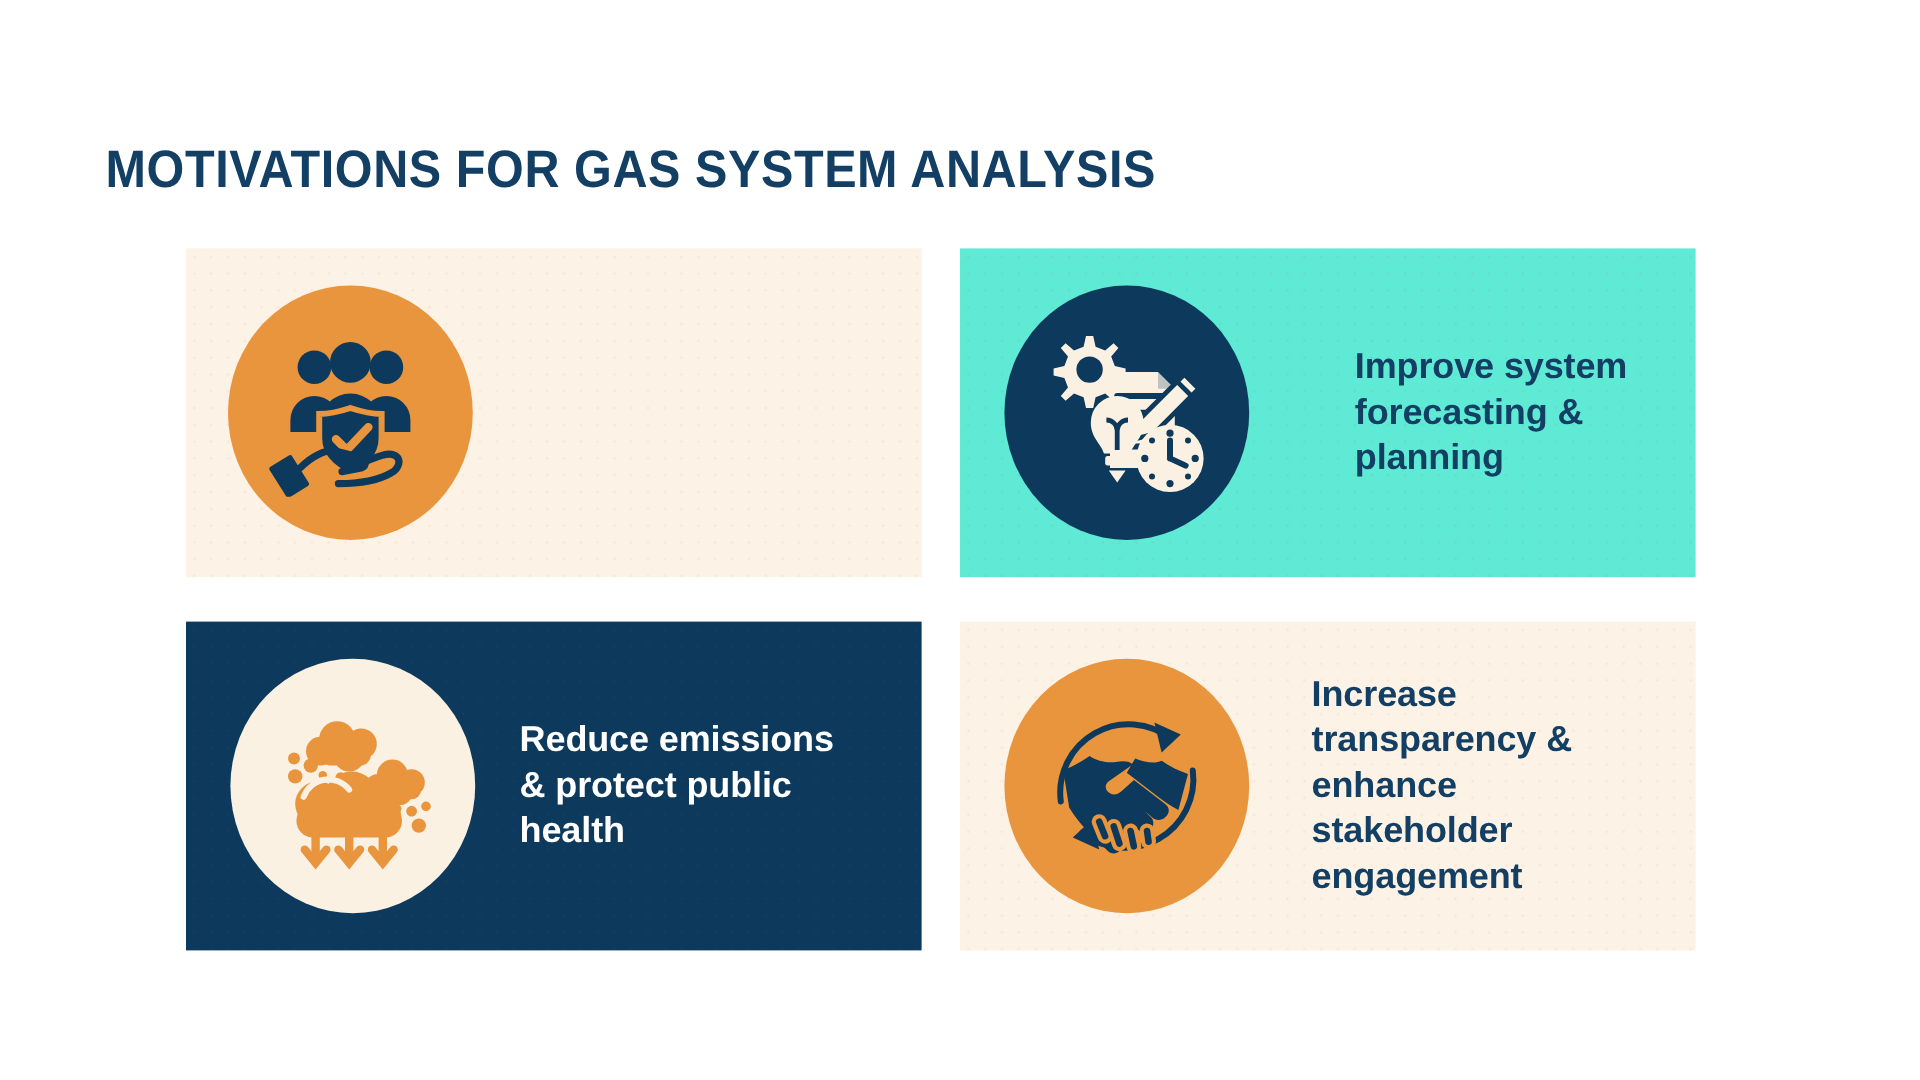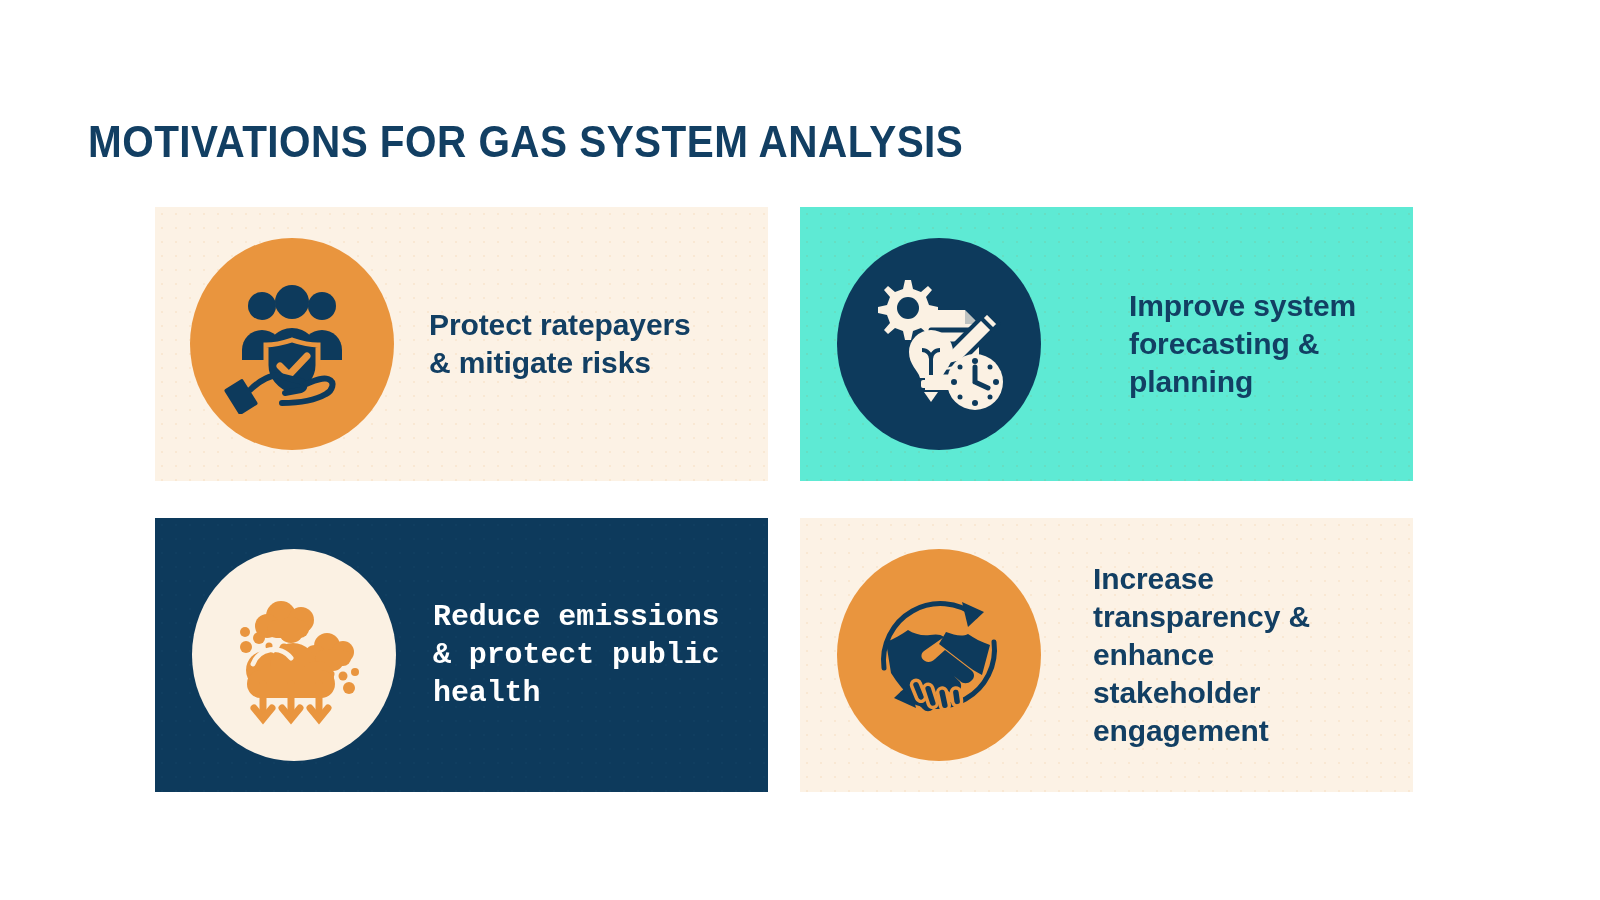--- a/index.html
+++ b/index.html
@@ -98,21 +98,21 @@
     z-index: 2;
     flex: 1 1 auto;
     font-size: 30px;
     line-height: 38px;
     font-weight: 700;
     letter-spacing: -0.1px;
     white-space: pre-line;
     font-family: "Liberation Sans", sans-serif;
   }
   .card-text.navy-text  { color: #123F63; }
-  .card-text.white-text { color: #FFFFFF; font-family: Liberation Mono, monospace; }
+  .card-text.white-text { color: #FFFFFF; }
 
   
   #card-1 .card-text { padding-left: 33px; padding-right: 24px; }
   #card-2 .card-text { padding-left: 86px; padding-right: 24px; }
   #card-3 .card-text { padding-left: 35px; padding-right: 24px; }
   #card-4 .card-text { padding-left: 50px; padding-right: 8px; }
 
   #card-1 .card-icon-wrap { margin-left: 33px; }
   #card-2 .card-icon-wrap { margin-left: 35px; }
   #card-3 .card-icon-wrap { margin-left: 35px; }
@@ -145,22 +145,20 @@
           <path d="M58 92 l9 9 l18 -19" fill="none" stroke="#E9953E" stroke-width="7" stroke-linecap="round" stroke-linejoin="round"></path>
 
           <g fill="none" stroke="#0D3A5C" stroke-width="6" stroke-linecap="round" stroke-linejoin="round">
             <path d="M28 116 c10 -10 22 -16 30 -14 l20 5 c5 1 6 7 1 9 l-16 3"></path>
             <path d="M60 129 c18 0 32 -2 44 -9 c6 -3 10 -12 2 -15 c-6 -2 -14 2 -22 5"></path>
           </g>
           <rect x="8" y="108" width="22" height="30" rx="2" transform="rotate(-32 19 123)" fill="#0D3A5C"></rect>
         </svg>
       </div>
     </div>
-    <div class="card-text navy-text">Protect ratepayers
-&amp; mitigate risks</div>
   </div>
 
   <div class="card orange" id="card-2">
     <div class="card-icon-wrap">
       <div class="icon-circle bg-navy">
         <svg width="140" height="140" viewBox="0 0 140 140">
 
           <g>
             <path d="M36 6 l6 0 l2 9 l8 3 l7 -6 l4 4 l-6 7 l3 8 l9 2 l0 6 l-9 2 l-3 8 l6 7 l-4 4 l-7 -6 l-8 3 l-2 9 l-6 0 l-2 -9 l-8 -3 l-7 6 l-4 -4 l6 -7 l-3 -8 l-9 -2 l0 -6 l9 -2 l3 -8 l-6 -7 l4 -4 l7 6 l8 -3 z" fill="#FBF1E3"></path>
             <circle cx="39" cy="34" r="11" fill="#0D3A5C"></circle>

